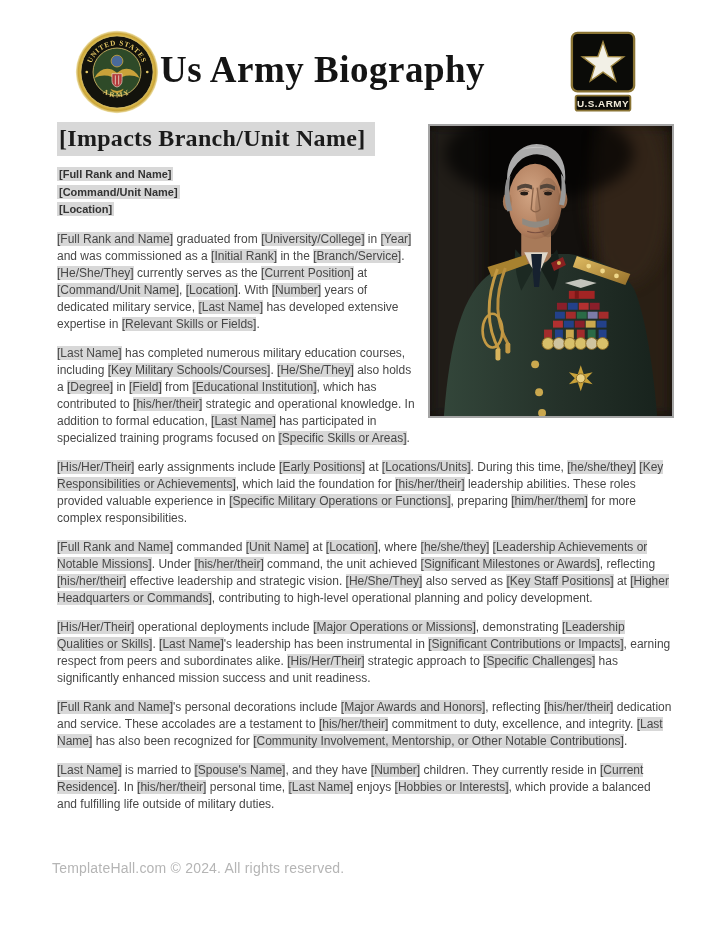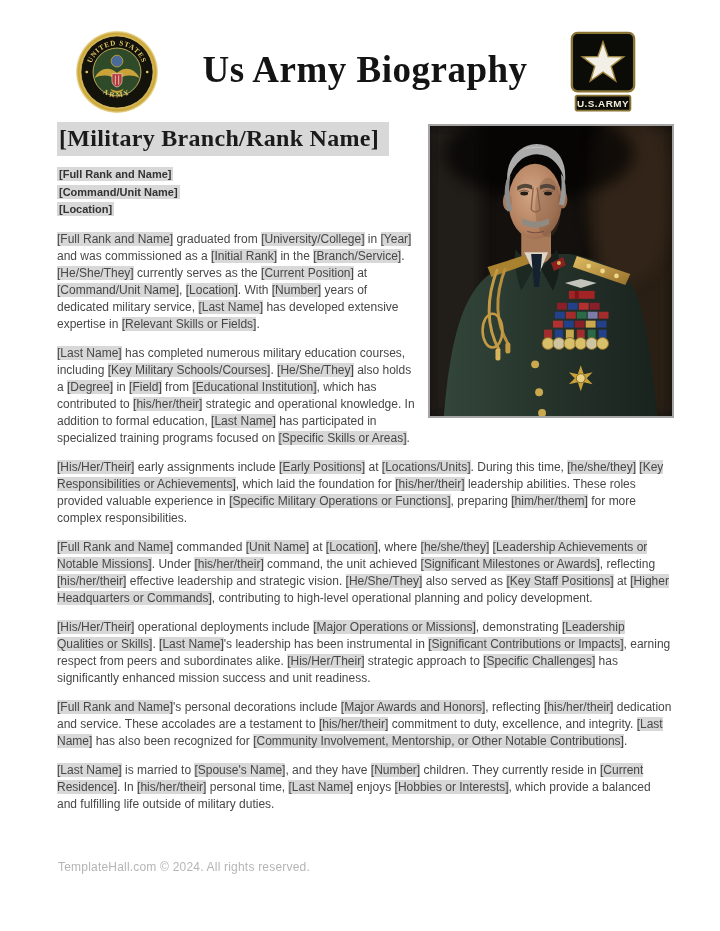--- a/index.html
+++ b/index.html
@@ -7,21 +7,21 @@
   body { font-family:"Liberation Sans", sans-serif; }
   .page {
     position:relative; width:720px; height:931px; margin:0 auto;
     background:#ffffff; overflow:hidden;
   }
   
   .header { display:flex; align-items:center; padding:30px 84px 6px 74px; }
   .seal-logo { width:86px; height:84px; flex:0 0 auto; }
   .star-logo { width:66px; height:82px; flex:0 0 auto; }
   .page-title {
-    flex:1 1 auto; text-align:center;
+    flex:1 1 auto; text-align:left;
     font-family:"Liberation Serif", serif; font-weight:bold;
     font-size:37px; color:#141414; letter-spacing:0.5px;
     padding-bottom:6px;
   }
   
   .content { padding:0 46px 0 57px; }
   .photo-frame {
     float:right; width:246px; height:294px;
     border:2px solid #a5a5a5; margin:4px 0 12px 13px;
     background:#13100d;
@@ -34,22 +34,22 @@
     background:var(--hl,#d8d8d8); padding:3px 10px 4px 2px;
     margin-top:2px; letter-spacing:0.3px;
   }
   .info-lines { margin-top:10px; }
   .info-line { font-size:11px; font-weight:bold; color:#343434; line-height:17.5px; }
   .info-line span { background:var(--hl,#d8d8d8); padding:1px 2px; }
   .para { font-size:12px; color:#474747; line-height:17px; margin-top:12px; }
   .para .hl { background:var(--hl,#d8d8d8); }
   
   .footer {
-    position:absolute; left:58px; top:860px;
-    font-size:12px; color:#b5b5b5; letter-spacing:0.2px;
+    position:absolute; left:52px; top:860px;
+    font-size:14px; color:#b5b5b5; letter-spacing:0.2px;
   }
 </style>
 </head>
 <body>
 
 <div class="page">
 
   <div class="header">
     <svg class="seal-logo" viewBox="0 0 100 100">
       <defs>
@@ -211,21 +211,21 @@
           <circle r="4.5" fill="#e8d084" stroke="#8a6a24"></circle>
         </g>
 
         <circle cx="106" cy="240" r="4" fill="#caa84e"></circle>
         <circle cx="110" cy="268" r="4" fill="#caa84e"></circle>
         <circle cx="113" cy="289" r="4" fill="#caa84e"></circle>
       </svg>
     </div>
 
     <div>
-      <span class="doc-heading">[Military Branch/Rank Name]</span>
+      <span class="doc-heading">[Impacts Branch/Unit Name]</span>
     </div>
 
     <div class="info-lines">
         <div class="info-line"><span>[Full Rank and Name]</span></div>
         <div class="info-line"><span>[Command/Unit Name]</span></div>
         <div class="info-line"><span>[Location]</span></div>
       </div>
 
     <div>
         <p class="para"><span class="hl">[Full Rank and Name]</span><span> graduated from </span><span class="hl">[University/College]</span><span> in </span><span class="hl">[Year]</span><span> and was commissioned as a </span><span class="hl">[Initial Rank]</span><span> in the </span><span class="hl">[Branch/Service]</span><span>. </span><span class="hl">[He/She/They]</span><span> currently serves as the </span><span class="hl">[Current Position]</span><span> at </span><span class="hl">[Command/Unit Name]</span><span>, </span><span class="hl">[Location]</span><span>. With </span><span class="hl">[Number]</span><span> years of dedicated military service, </span><span class="hl">[Last Name]</span><span> has developed extensive expertise in </span><span class="hl">[Relevant Skills or Fields]</span><span>.</span></p>

